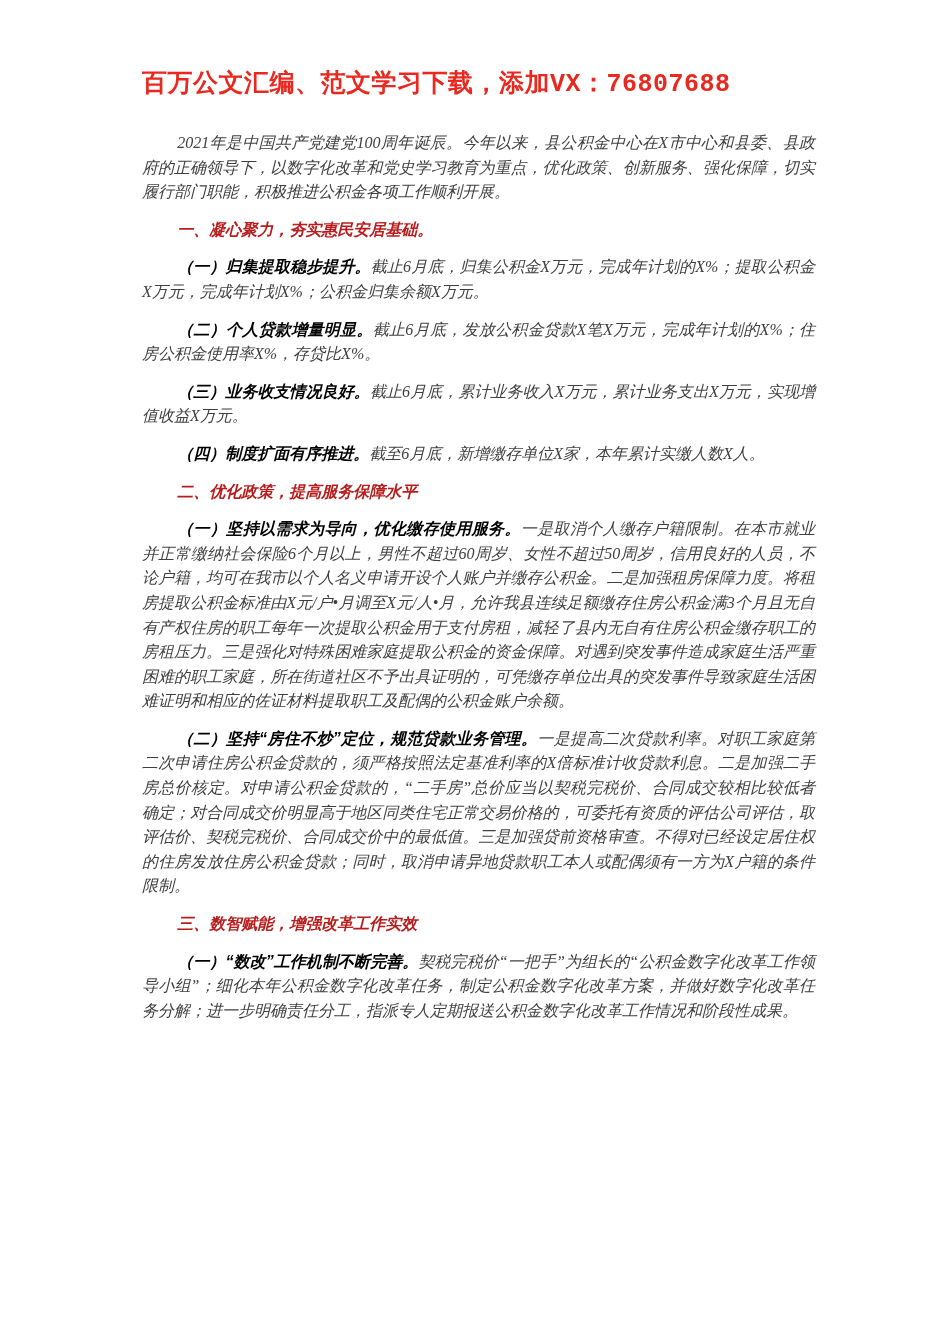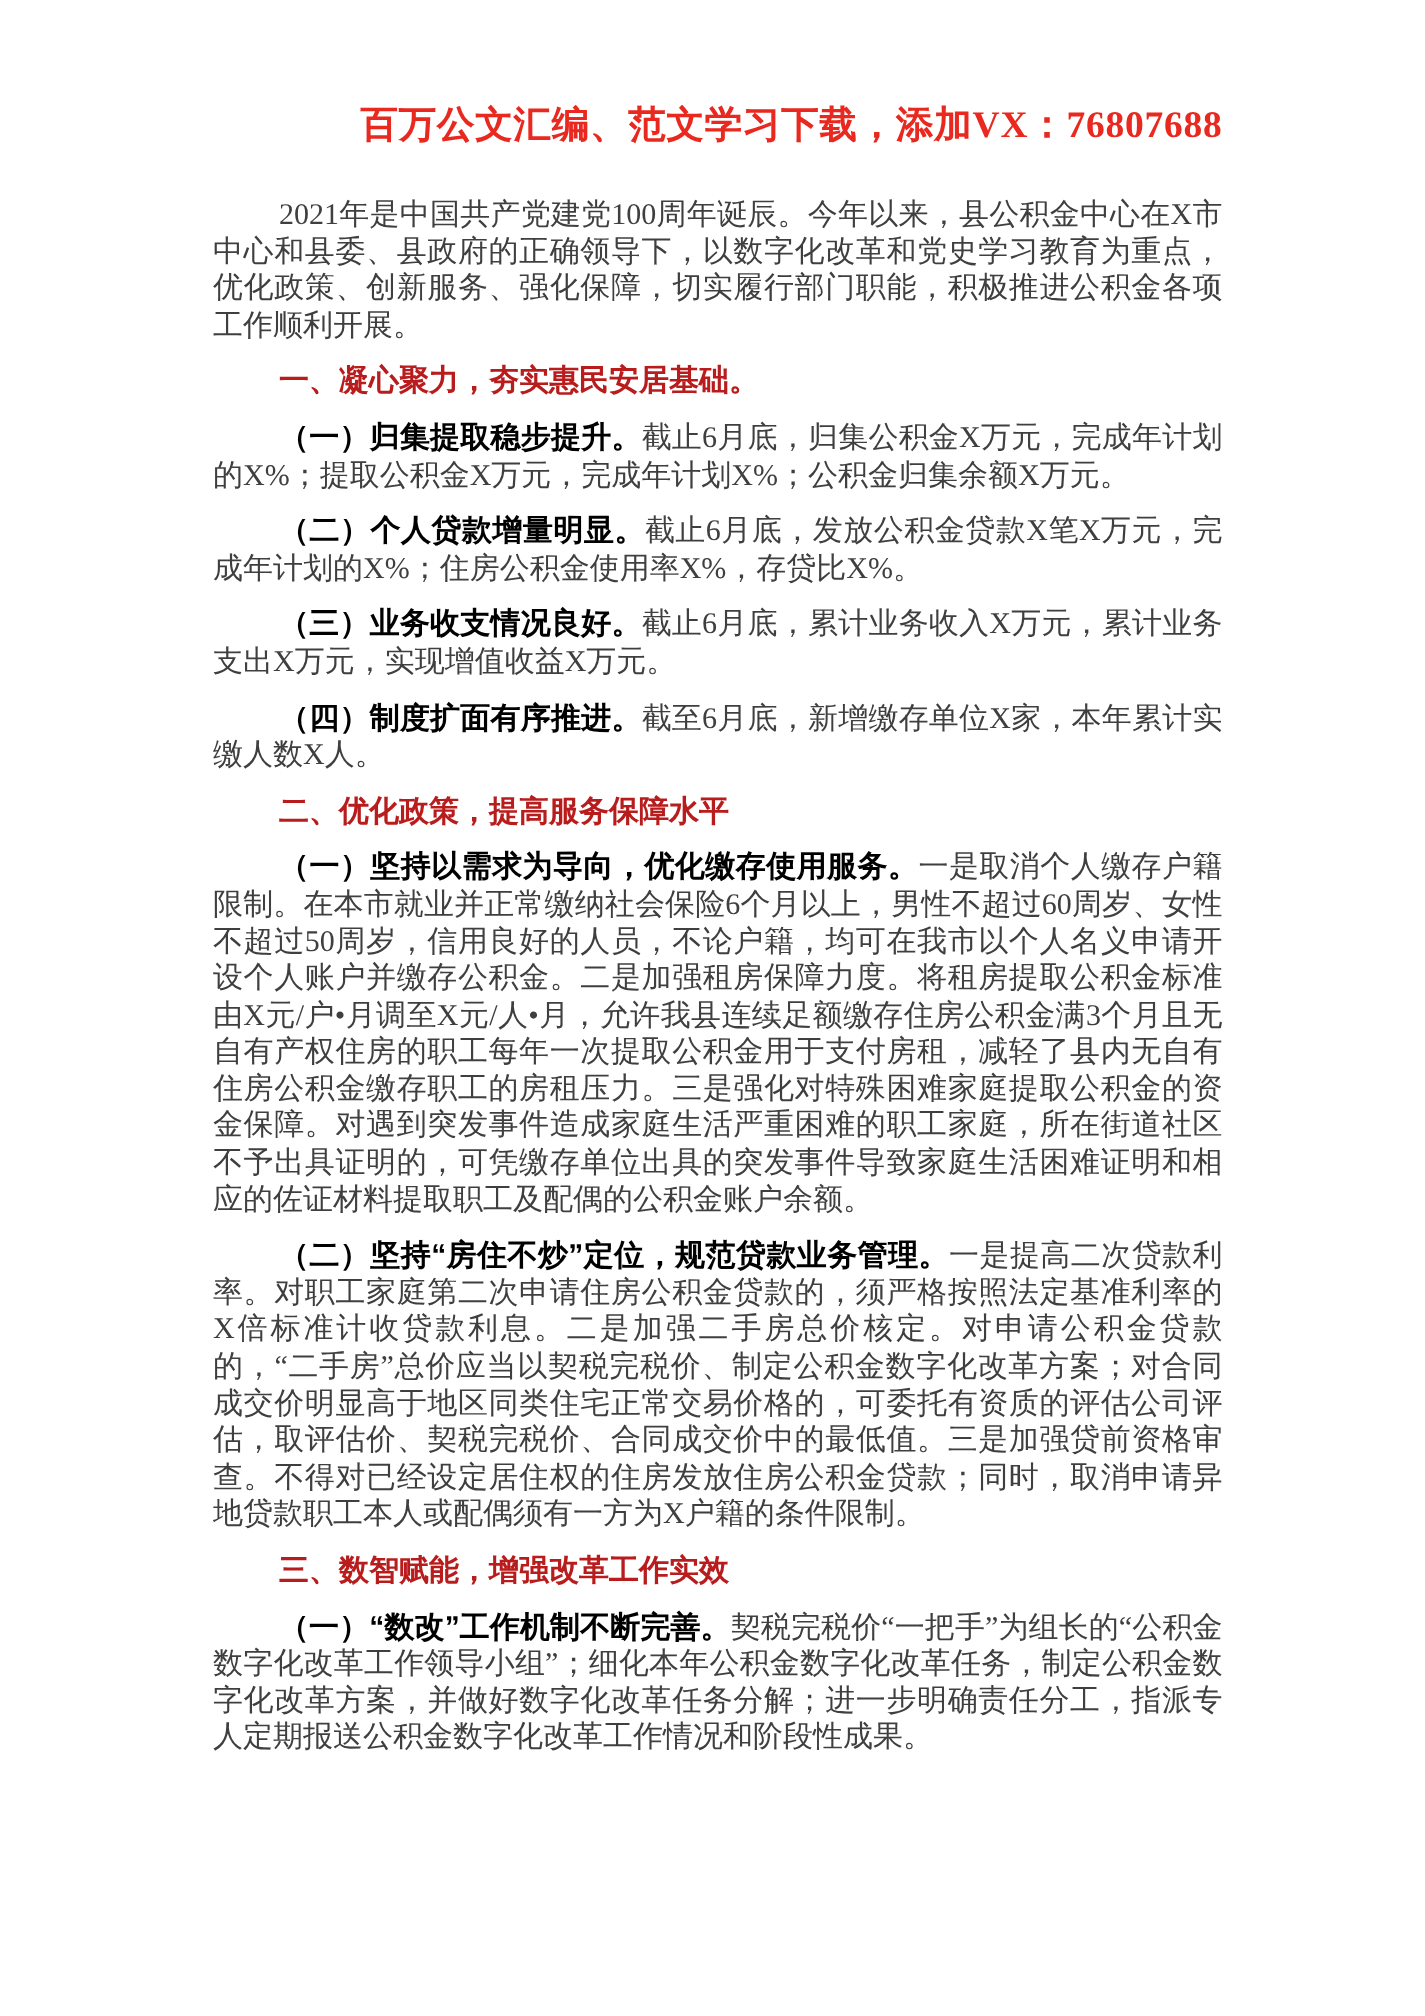--- a/index.html
+++ b/index.html
@@ -14,36 +14,37 @@
     font-family: "Liberation Serif", "DejaVu Serif", serif;
   }
   .page {
     box-sizing: border-box;
     width: 950px;
     height: 1344px;
     padding: 66px 135px 0 142px;
     background: #ffffff;
   }
   .promo {
-    text-align: right;
-    font-family: Liberation Serif, serif;
+    text-align: left;
+    font-family: Liberation Mono, monospace;
     font-weight: 700;
     font-size: 25px;
     letter-spacing: 0.5px;
     margin: 0 0 32px 0;
     white-space: nowrap;
   }
   .para {
-    font-size: 20px;
+    font-size: 16px;
     line-height: 24.6px;
     color: #3f3f3f;
     text-align: justify;
     text-indent: 2.2em;
     margin: 0 0 13px 0;
     word-break: break-all;
+    font-style: italic;
   }
   .para b {
     font-family: "Liberation Sans", "DejaVu Sans", sans-serif;
     font-weight: 700;
     color: #000000;
   }
   .heading {
     font-family: "Liberation Sans", "DejaVu Sans", sans-serif;
     font-weight: 700;
     color: #b91c1c;
@@ -65,19 +66,19 @@
   <p class="para"><b>（二）个人贷款增量明显。</b><span>截止6月底，发放公积金贷款X笔X万元，完成年计划的X%；住房公积金使用率X%，存贷比X%。</span></p>
 
   <p class="para"><b>（三）业务收支情况良好。</b><span>截止6月底，累计业务收入X万元，累计业务支出X万元，实现增值收益X万元。</span></p>
 
   <p class="para"><b>（四）制度扩面有序推进。</b><span>截至6月底，新增缴存单位X家，本年累计实缴人数X人。</span></p>
 
   <p class="para heading"><span>二、优化政策，提高服务保障水平</span></p>
 
   <p class="para"><b>（一）坚持以需求为导向，优化缴存使用服务。</b><span>一是取消个人缴存户籍限制。在本市就业并正常缴纳社会保险6个月以上，男性不超过60周岁、女性不超过50周岁，信用良好的人员，不论户籍，均可在我市以个人名义申请开设个人账户并缴存公积金。二是加强租房保障力度。将租房提取公积金标准由X元/户•月调至X元/人•月，允许我县连续足额缴存住房公积金满3个月且无自有产权住房的职工每年一次提取公积金用于支付房租，减轻了县内无自有住房公积金缴存职工的房租压力。三是强化对特殊困难家庭提取公积金的资金保障。对遇到突发事件造成家庭生活严重困难的职工家庭，所在街道社区不予出具证明的，可凭缴存单位出具的突发事件导致家庭生活困难证明和相应的佐证材料提取职工及配偶的公积金账户余额。</span></p>
 
-  <p class="para"><b>（二）坚持“房住不炒”定位，规范贷款业务管理。</b><span>一是提高二次贷款利率。对职工家庭第二次申请住房公积金贷款的，须严格按照法定基准利率的X倍标准计收贷款利息。二是加强二手房总价核定。对申请公积金贷款的，“二手房”总价应当以契税完税价、制定公积金数字化改革方案；对合同成交价明显高于地区同类住宅正常交易价格的，可委托有资质的评估公司评估，取评估价、契税完税价、合同成交价中的最低值。三是加强贷前资格审查。不得对已经设定居住权的住房发放住房公积金贷款；同时，取消申请异地贷款职工本人或配偶须有一方为X户籍的条件限制。</span></p>
+  <p class="para"><b>（二）坚持“房住不炒”定位，规范贷款业务管理。</b><span>一是提高二次贷款利率。对职工家庭第二次申请住房公积金贷款的，须严格按照法定基准利率的X倍标准计收贷款利息。二是加强二手房总价核定。对申请公积金贷款的，“二手房”总价应当以契税完税价、合同成交较相比较低者确定；对合同成交价明显高于地区同类住宅正常交易价格的，可委托有资质的评估公司评估，取评估价、契税完税价、合同成交价中的最低值。三是加强贷前资格审查。不得对已经设定居住权的住房发放住房公积金贷款；同时，取消申请异地贷款职工本人或配偶须有一方为X户籍的条件限制。</span></p>
 
   <p class="para heading"><span>三、数智赋能，增强改革工作实效</span></p>
 
   <p class="para"><b>（一）“数改”工作机制不断完善。</b><span>契税完税价“一把手”为组长的“公积金数字化改革工作领导小组”；细化本年公积金数字化改革任务，制定公积金数字化改革方案，并做好数字化改革任务分解；进一步明确责任分工，指派专人定期报送公积金数字化改革工作情况和阶段性成果。</span></p>
 
 </div>
 
 </body></html>

